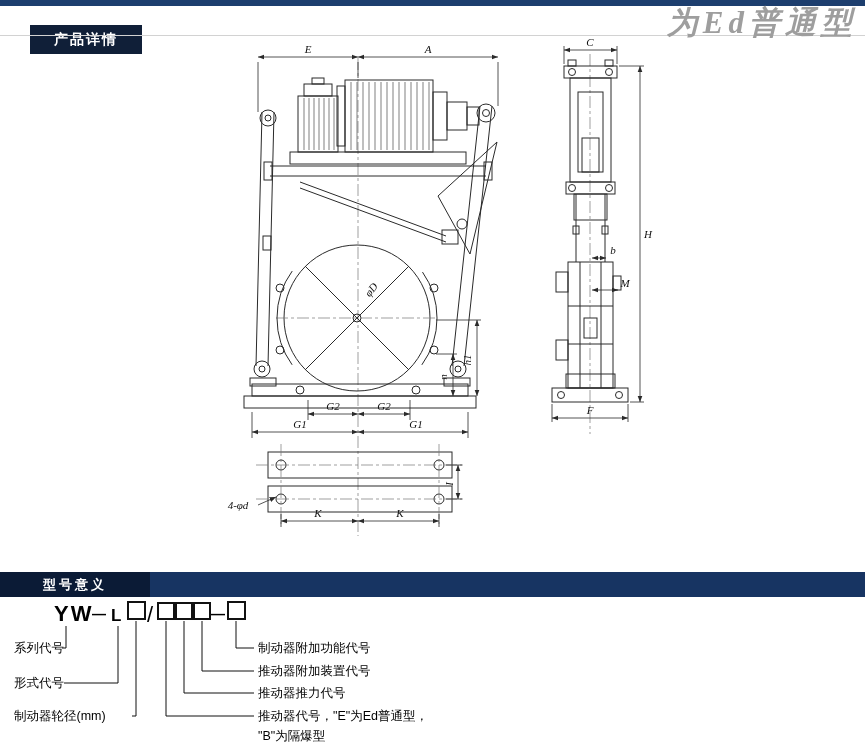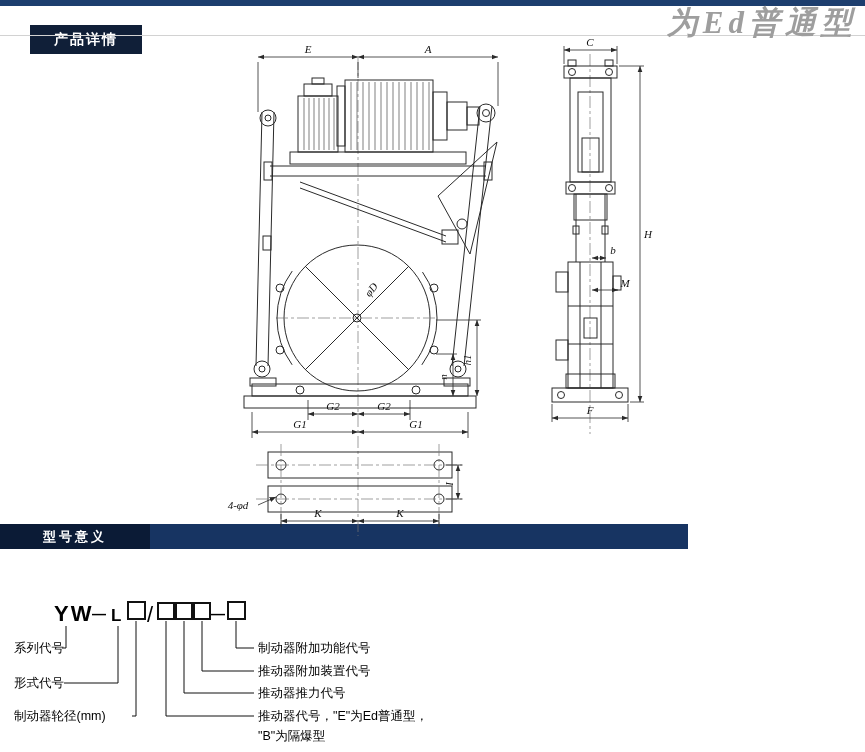--- a/index.html
+++ b/index.html
@@ -12,21 +12,21 @@
     position:absolute;left:30px;top:6px;width:112px;height:29px;background:#101f38;
     color:#fff;font-size:14px;font-weight:bold;letter-spacing:2px;
     display:flex;align-items:center;justify-content:center;margin-top:19px;
   }
   .header-rule{position:absolute;left:0;top:35px;width:865px;height:1px;background:#d2d2d2;}
   .watermark{
     position:absolute;right:8px;top:2px;
     font-family:"Liberation Serif", serif;font-style:italic;font-weight:bold;
     font-size:31px;color:#9e9e9e;letter-spacing:5px;white-space:nowrap;
   }
-  .bar2{position:absolute;left:0;top:524px;width:688px;height:25px;background:#173462;}
+  .bar2{position:absolute;left:0;top:572px;width:865px;height:25px;background:#173462;}
   .bar2-left{
     position:absolute;left:0;top:0;width:150px;height:25px;background:#0b1b36;
     color:#fff;font-size:13px;font-weight:bold;letter-spacing:3px;
     display:flex;align-items:center;justify-content:center;
   }
   svg.sheet{position:absolute;left:0;top:0;}
 </style>
 </head>
 <body>
 

